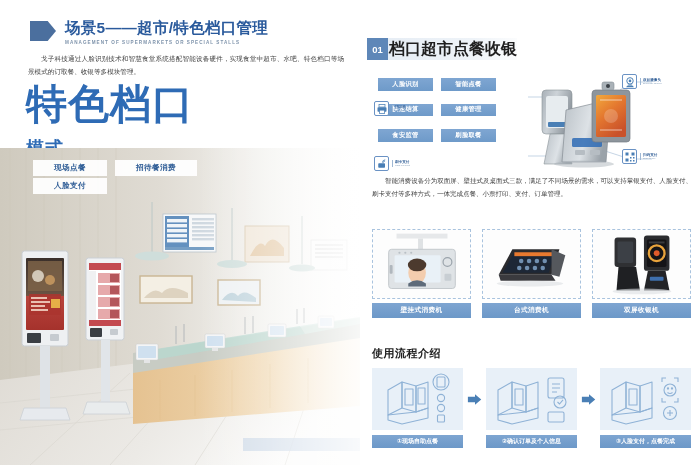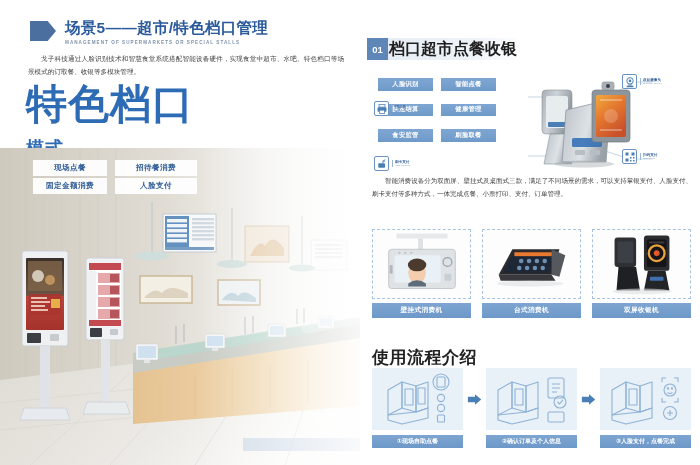--- a/index.html
+++ b/index.html
@@ -119,21 +119,21 @@
     display:flex; align-items:center; justify-content:center; overflow:hidden;
   }
   .prod-cap {
     margin-top:4px; height:15px; background:linear-gradient(180deg,#7ea5d1 0%,#6c98c8 100%);
     color:#fff; font-size:6.6px; font-weight:bold;
     display:flex; align-items:center; justify-content:center; letter-spacing:.4px;
   }
 
   .flow-title {
     position:absolute; left:12px; top:330px;
-    font-size:17px; font-weight:bold; color:#222; letter-spacing:.5px;
+    font-size:11px; font-weight:bold; color:#222; letter-spacing:.5px;
   }
 
   .flow-row { position:absolute; left:12px; top:352px; width:320px; display:flex; align-items:center; }
   .flow-step { width:91px; }
   .flow-img {
     height:62px; background:#e8f0f8; display:flex; align-items:center; justify-content:center;
   }
   .flow-cap {
     margin-top:5px; height:13px; background:linear-gradient(180deg,#7ea5d1 0%,#6c98c8 100%);
     color:#fff; font-size:6px; font-weight:bold;
@@ -355,21 +355,20 @@
 
         <rect x="243" y="290" width="117" height="13" fill="#c4d3e4" opacity="0.75"></rect>
 
         <rect x="0" y="0" width="360" height="317" fill="url(#fade)"></rect>
       </svg>
     </div>
 
     <div class="tag-grid">
       <div class="tag">现场点餐</div>
       <div class="tag">招待餐消费</div>
-      <div class="tag">固定金额消费</div>
       <div class="tag">人脸支付</div>
     </div>
   </div>
 
   <div class="right-col">
 
     <div class="sub-head">
       <div class="num">01</div>
       <div class="lbl">档口超市点餐收银</div>
     </div>

